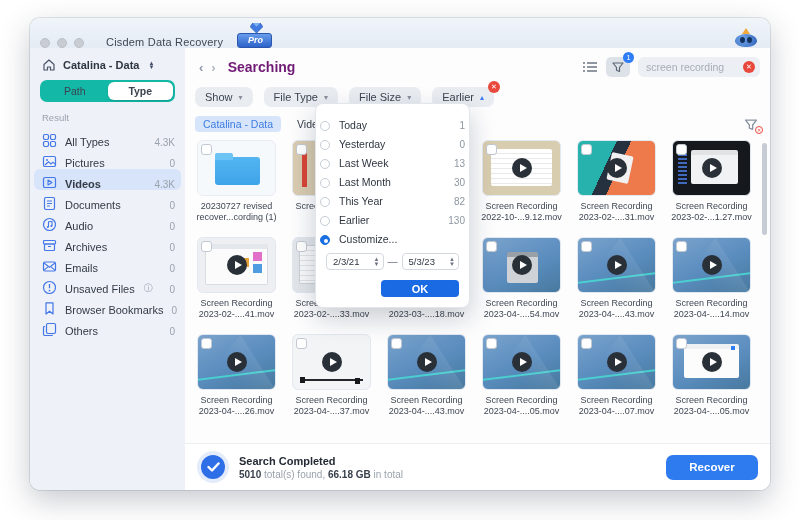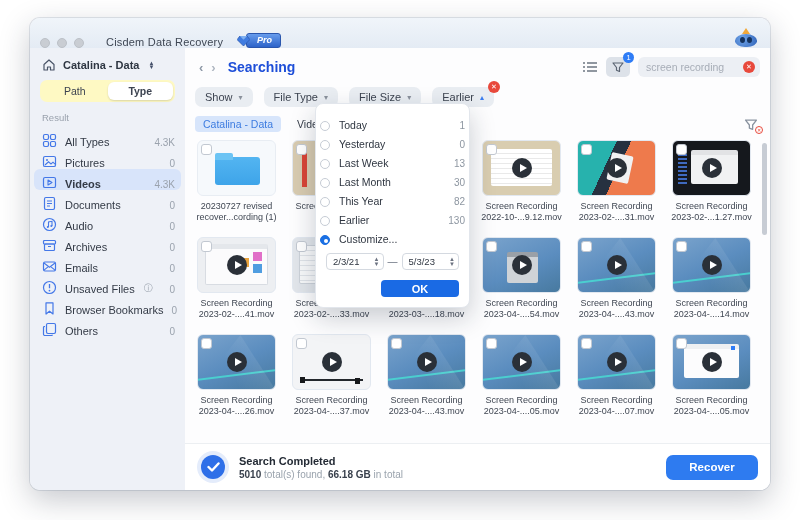--- a/index.html
+++ b/index.html
@@ -7,56 +7,56 @@
 
   .window { position:absolute; left:30px; top:18px; width:740px; height:472px;
     background:#fcfdfe; border-radius:10px; box-shadow:0 10px 30px rgba(30,40,60,.25), 0 0 0 1px #e3e7ec;
     overflow:hidden; }
 
   
   .titlebar { height:30px; background:linear-gradient(#f0f5fa,#e4ebf4); display:flex; align-items:flex-end; padding:0 10px; }
   .lights { display:flex; gap:7px; margin-right:22px; }
   .light { width:10px; height:10px; border-radius:50%; background:#c9cdd3; border:1px solid #bcc1c8; }
   .win-title { font-size:11px; color:#3f4754; letter-spacing:.2px; }
-  .pro { display:flex; align-items:center; margin-left:14px; }
+  .pro { display:flex; align-items:center; margin-left:14px;flex-direction:column; }
   .gem { width:13px; height:10px; margin-right:-4px; z-index:2; }
   .pro-pill { background:linear-gradient(#679cec,#2d63c9); color:#fff; font-size:9px; font-weight:bold; font-style:italic;
     padding:1px 8px 2px 10px; border-radius:3px; border:1px solid #2a56ad; }
   .mascot { margin-left:auto; width:28px; height:20px; position:relative; }
   .mascot .body-blob { position:absolute; left:3px; top:6px; width:22px; height:13px; background:radial-gradient(circle at 35% 35%, #6fa4e8, #2f62b8); border-radius:50% 50% 45% 45%; }
   .mascot .eye { position:absolute; top:9px; width:5px; height:6px; background:#14325e; border-radius:50%; }
   .mascot .eye.l { left:8px; } .mascot .eye.r { left:15px; }
   .mascot .crown { position:absolute; left:10px; top:0; width:0; height:0; border-left:4px solid transparent; border-right:4px solid transparent; border-bottom:6px solid #f2a83a; }
 
   .body-row { display:flex; height:442px; }
 
   
   .sidebar { width:155px; background:#eef1f7; padding:8px 0 0 0; flex:none; }
   .drive-row { display:flex; align-items:center; gap:7px; padding:2px 10px 8px 12px; }
   .home-ic { width:14px; height:14px; }
   .drive-name { font-size:11px; font-weight:bold; color:#2e3642; }
   .updown { display:flex; flex-direction:column; line-height:4px; font-size:6px; color:#44506a; margin-left:2px; }
-  .segmented { margin:0 10px 8px 10px; background:#fef9c3; border-radius:7px; display:flex; padding:2px; }
+  .segmented { margin:0 10px 8px 10px; background:#14b8a6; border-radius:7px; display:flex; padding:2px; }
   .seg { flex:1; text-align:center; font-size:10.5px; color:#3c4350; padding:3px 0; border-radius:6px; }
   .seg.sel { background:#ffffff; box-shadow:0 1px 2px rgba(0,0,0,.15); font-weight:bold; }
   .result-label { font-size:9.5px; color:#9aa2ad; padding:2px 12px 4px 12px; }
   .nav-item { display:flex; align-items:flex-end; gap:8px; height:21px; padding:0 10px 0 12px; cursor:default; }
   .nav-item.sel { background:#d8e4fa; border-radius:6px; margin:0 4px; padding:0 6px 0 8px; }
   .nav-ic { width:15px; height:15px; flex:none; }
   .nav-label { font-size:11px; color:#333a46; white-space:nowrap; }
   .nav-item.sel .nav-label { font-weight:bold; }
   .nav-count { margin-left:auto; font-size:10px; color:#9aa2ad; }
   .info-i { font-size:9px; color:#9aa2ad; margin-left:1px; }
 
   
   .content { flex:1; position:relative; background:#fdfdfe; }
   .hdr-row { display:flex; align-items:center; padding:9px 10px 0 10px; }
   .chev { font-size:13px; color:#8d98a6; padding:0 4px; font-weight:bold; }
   .chev.fw { color:#aeb6c1; }
-  .page-title { font-size:14px; font-weight:bold; color:#1d4ed8; margin-left:8px; }
+  .page-title { font-size:14px; font-weight:bold; color:#701a75; margin-left:8px; }
   .hdr-right { margin-left:auto; display:flex; align-items:center; gap:8px; }
   .listview-ic { width:16px; height:14px; }
   .filter-btn { position:relative; width:24px; height:20px; background:#dde2e9; border-radius:5px; display:flex; align-items:center; justify-content:center; }
   .badge-blue { position:absolute; right:-4px; top:-5px; width:11px; height:11px; background:#2e7cf6; color:#fff; font-size:7.5px;
     border-radius:50%; display:flex; align-items:center; justify-content:center; }
   .search-box { width:122px; height:20px; background:#eceff4; border-radius:6px; display:flex; align-items:center; padding:0 5px 0 8px; }
   .search-box input { flex:1; min-width:0; border:none; outline:none; background:transparent; font-size:10.5px; color:#a7adb7; font-family:"Liberation Sans",sans-serif; }
   .clear-red { width:12px; height:12px; background:#e8493c; border-radius:50%; color:#fff; font-size:7px; display:flex; align-items:center; justify-content:center; flex:none; }
 
   .filter-row { display:flex; gap:11px; padding:10px 10px 0 10px; }

